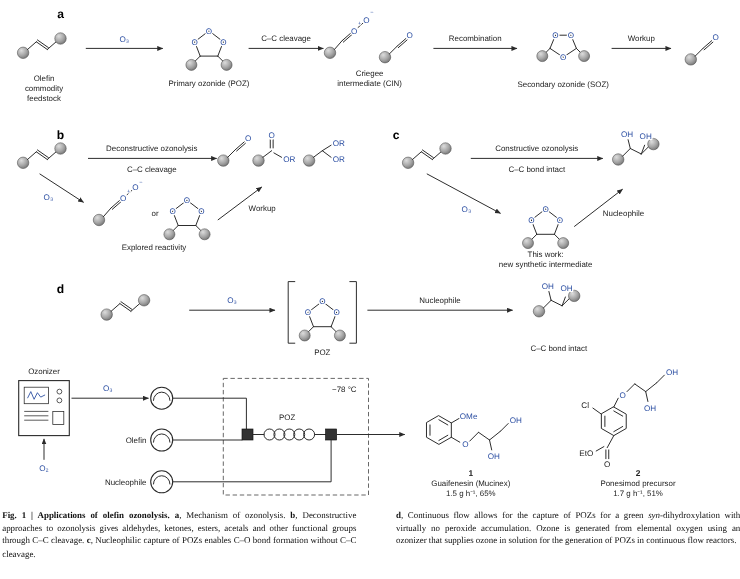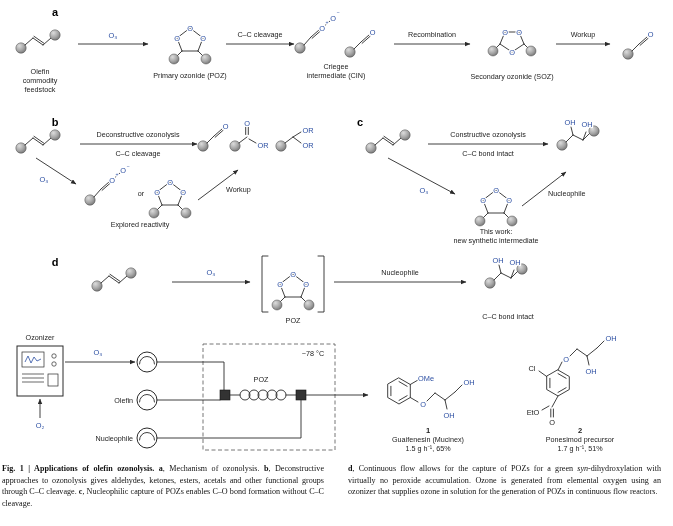--- a/index.html
+++ b/index.html
@@ -22,21 +22,21 @@
   .dashbox{fill:none;stroke:#666;stroke-width:0.9;stroke-dasharray:4 2.5;}
   .mixer{fill:#333;stroke:#111;stroke-width:0.6;}
   .coil{fill:none;stroke:#2a2a2a;stroke-width:0.9;}
   .pump{fill:#fff;stroke:#2a2a2a;stroke-width:1;}
   .devbox{fill:#fff;stroke:#2a2a2a;stroke-width:1;}
   .devline{stroke:#2a2a2a;stroke-width:0.7;fill:none;}
   .devblue{stroke:#2b4ea2;stroke-width:0.8;fill:none;}
   .caption{position:absolute;top:463px;font-family:"Liberation Serif",serif;
            font-size:8.1px;line-height:1.45;color:#111;text-align:justify;}
   .cap-left{left:2px;width:322px;}
-  .cap-right{left:348px;width:313px;}
+  .cap-right{left:360px;width:313px;}
   .b{font-weight:bold;}
   .i{font-style:italic;}
 </style>
 </head>
 <body>
 
 <div class="page">
 <svg width="673" height="462" viewBox="0 0 673 462">
   <defs>
     <radialGradient id="ballGrad" cx="0.35" cy="0.3" r="0.8">

